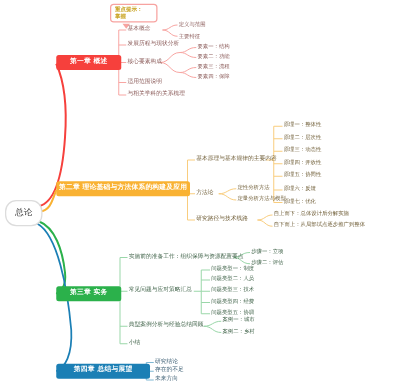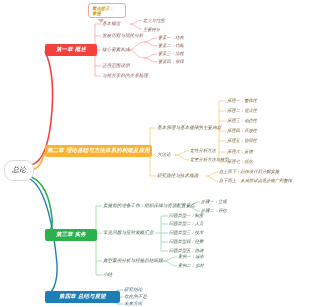--- a/index.html
+++ b/index.html
@@ -1,21 +1,21 @@
 <!DOCTYPE html>
 <html><head>
 <meta charset="utf-8">
 <style>
   html,body{margin:0;padding:0;background:#ffffff;}
   body{width:310px;height:307px;overflow:hidden;
        font-family:"DejaVu Sans","Liberation Sans",sans-serif;}
   #canvas{position:relative;width:310px;height:307px;background:#fff;}
   svg.links{position:absolute;left:0;top:0;width:310px;height:307px;pointer-events:none;}
 
-  .node{position:absolute;white-space:nowrap;line-height:1;font-style:italic;}
+  .node{position:absolute;white-space:nowrap;line-height:1;}
 
   
   .central{
     left:4px;top:160px;width:28px;height:19px;
     border:1px solid #dcdcdc;border-radius:9px;background:#fff;
     display:flex;align-items:center;justify-content:center;
     font-size:7px;color:#3a3a3a;letter-spacing:0px;
   }
 
   

